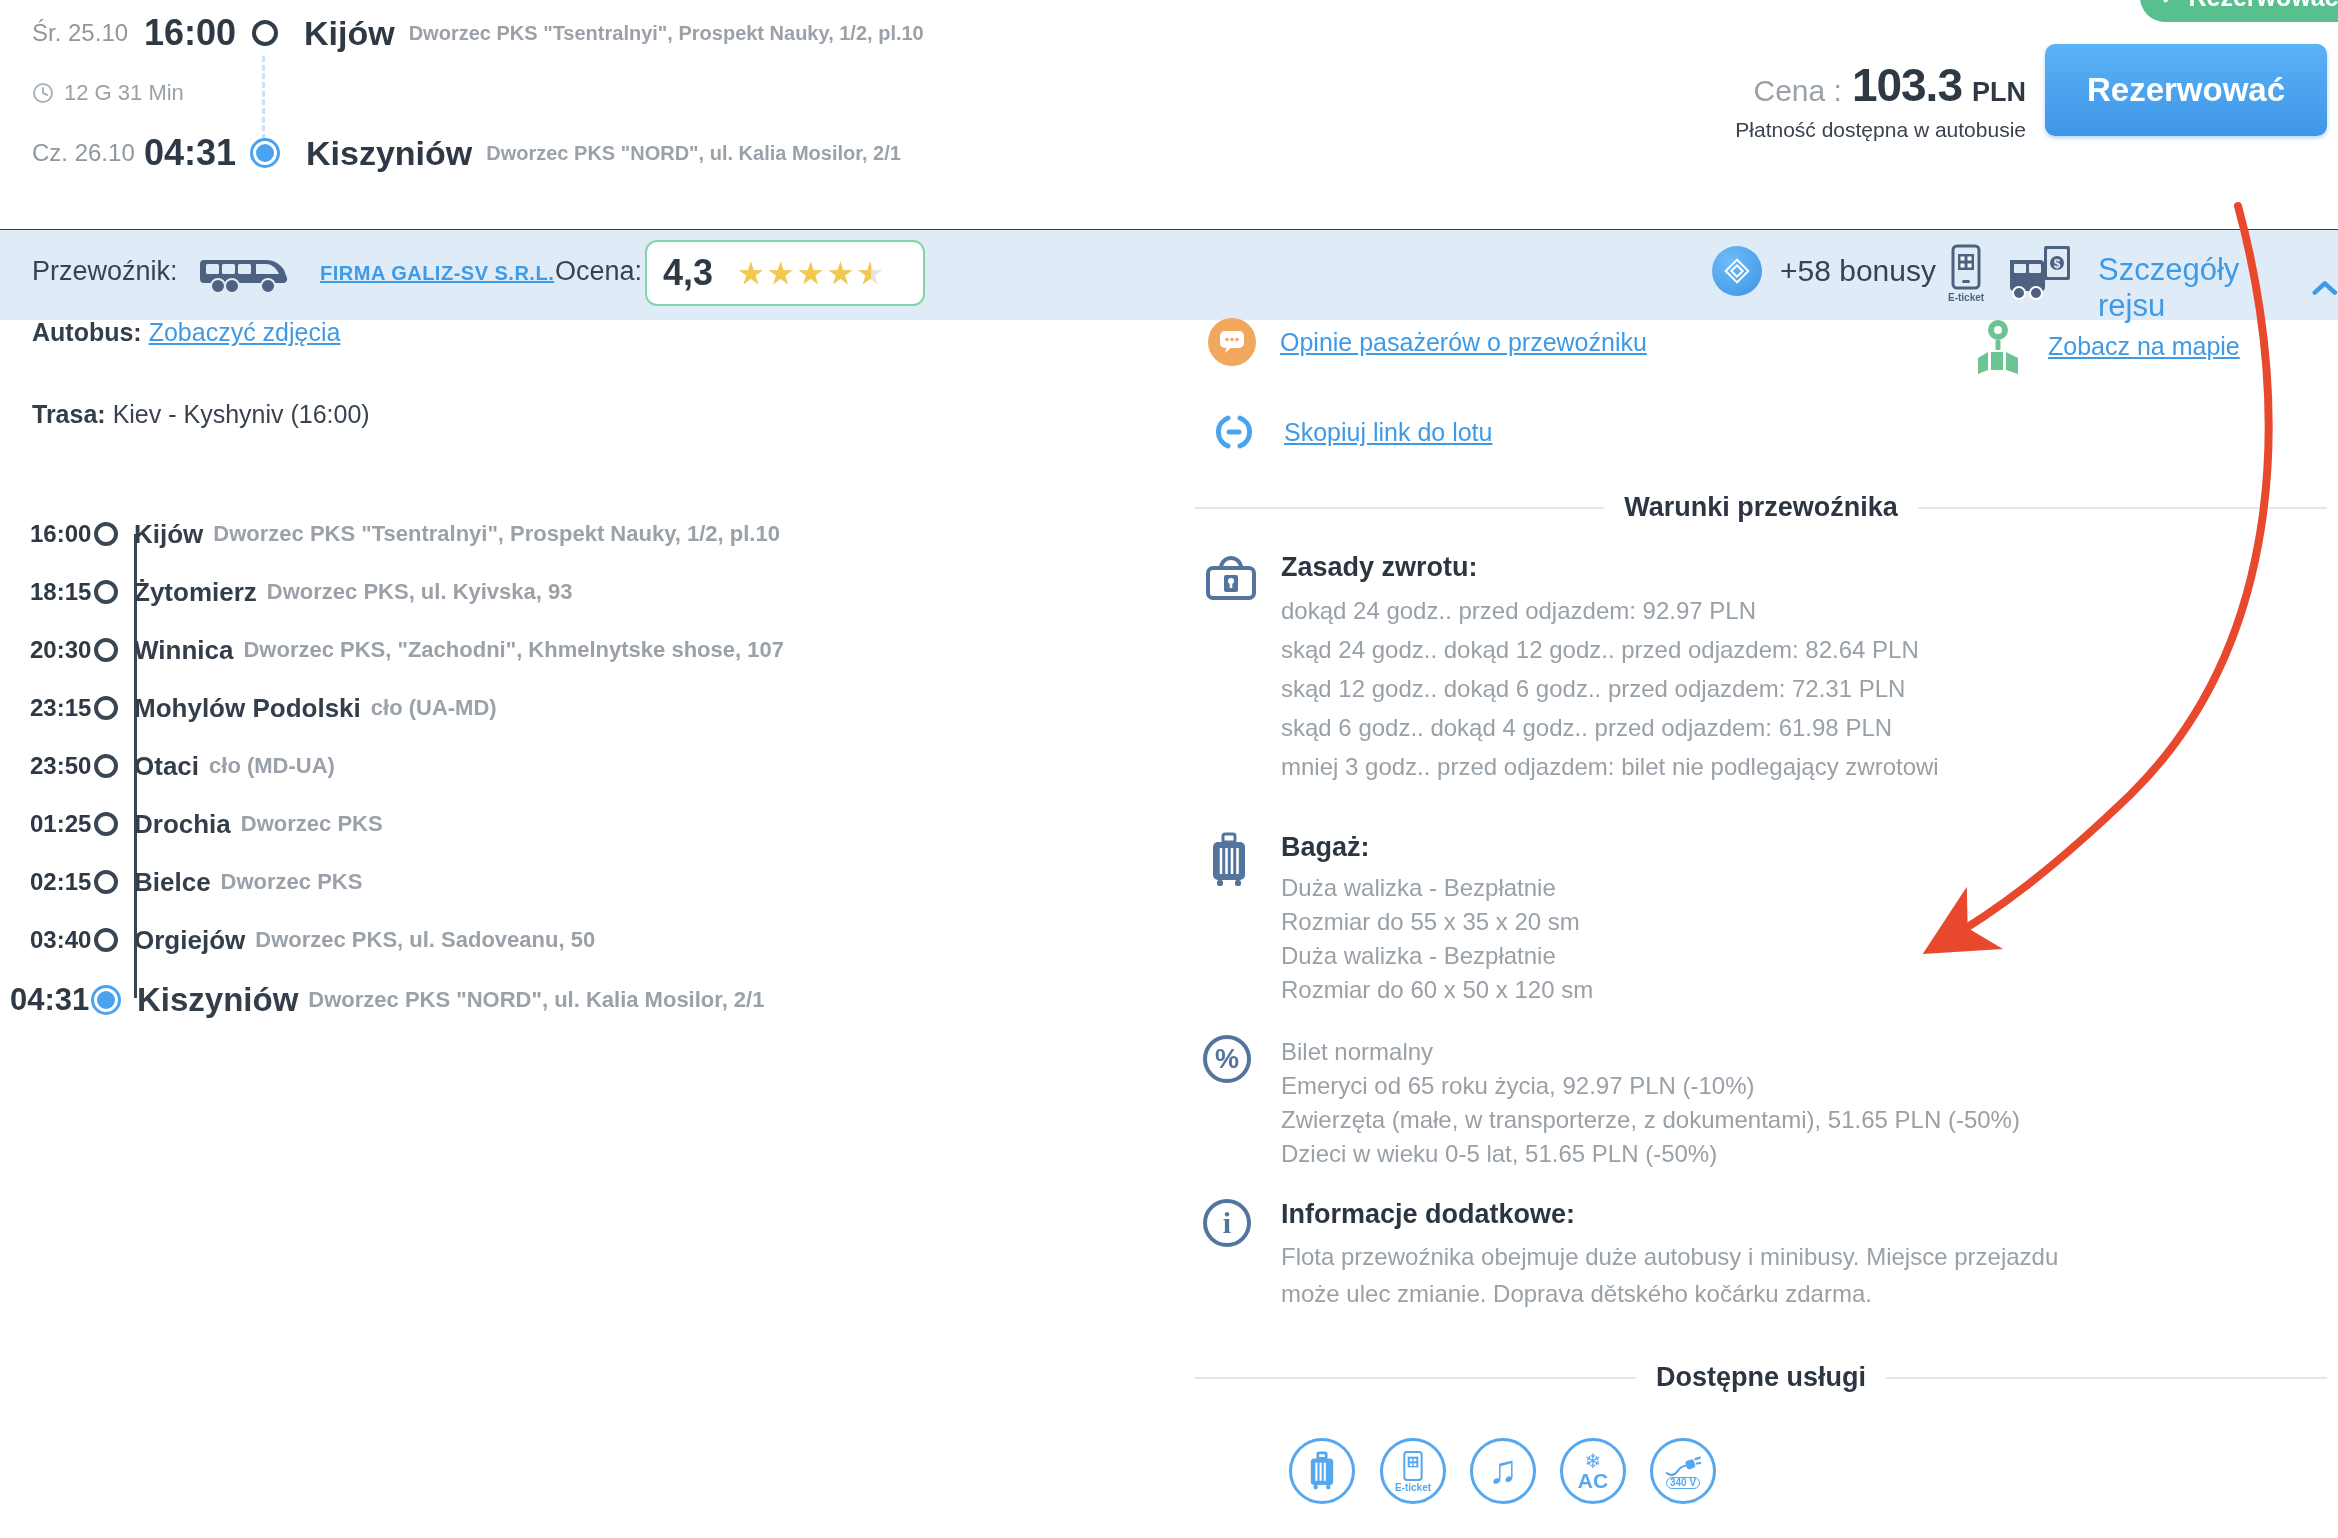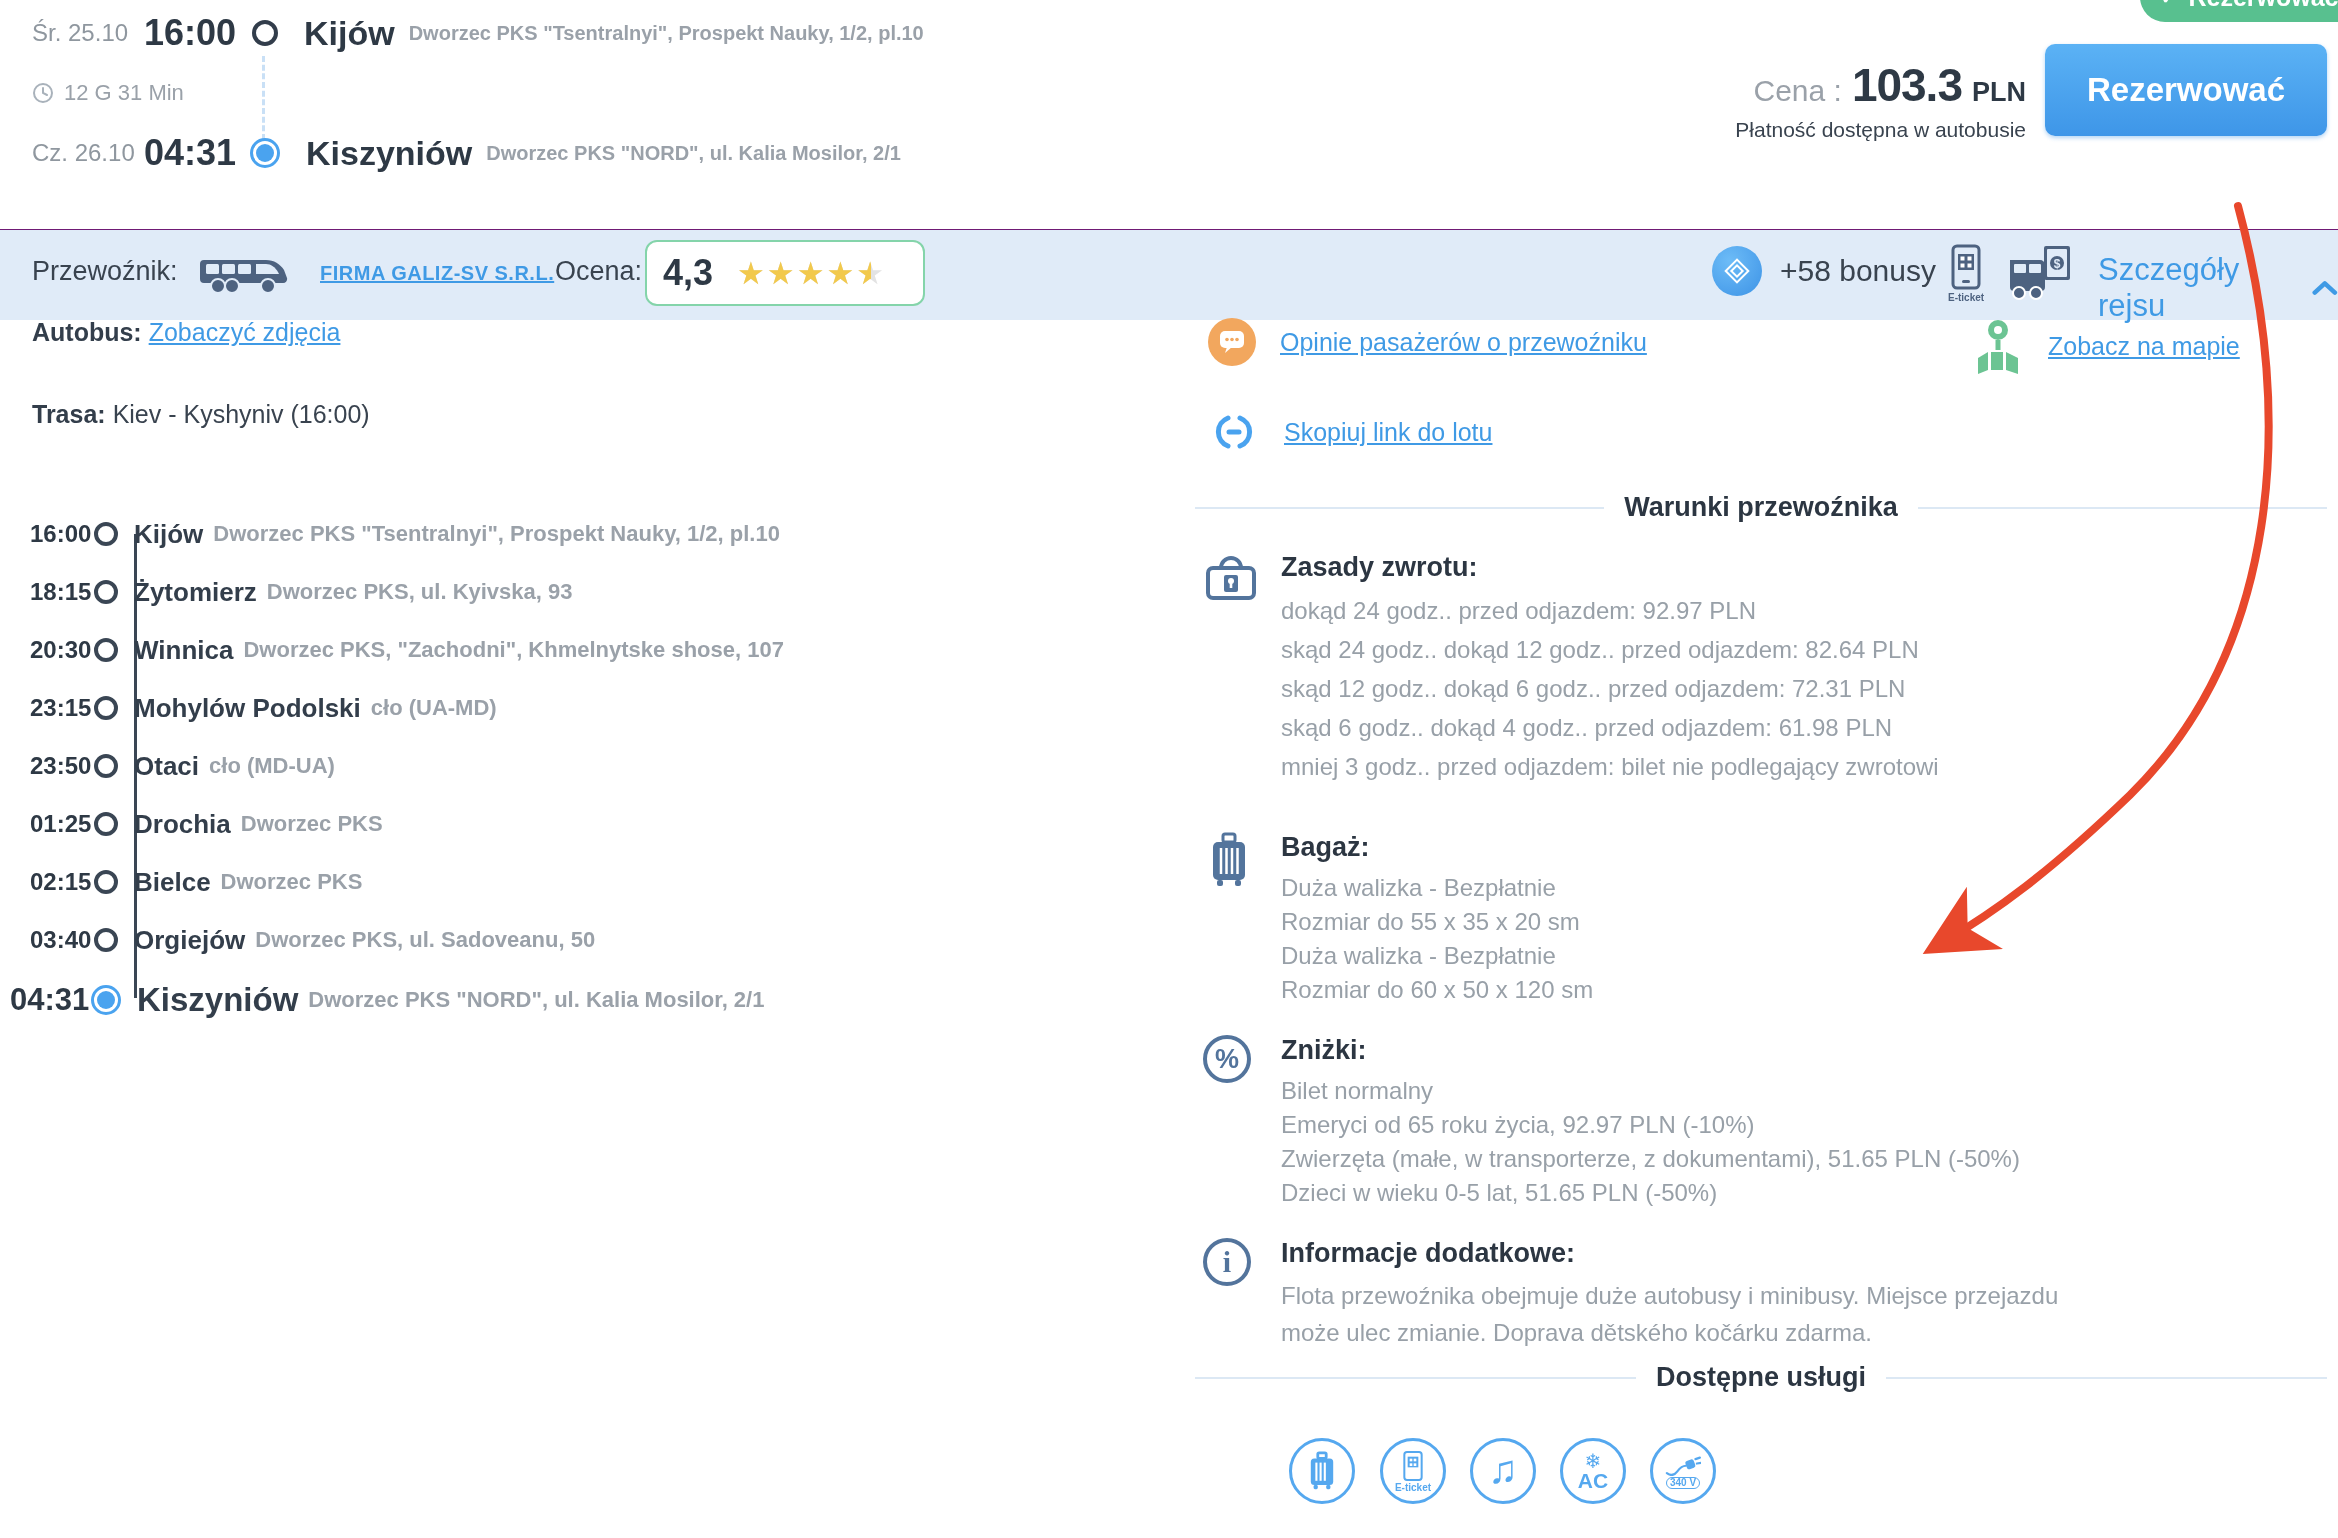--- a/index.html
+++ b/index.html
@@ -334,21 +334,20 @@
     </svg>
     <p class="ctitle">Bagaż:</p>
     <p class="cline">Duża walizka - Bezpłatnie</p>
     <p class="cline">Rozmiar do 55 x 35 x 20 sm</p>
     <p class="cline">Duża walizka - Bezpłatnie</p>
     <p class="cline">Rozmiar do 60 x 50 x 120 sm</p>
   </div>
 
   <div class="csec lh34" style="margin-bottom:28px;">
     <span class="circ-ico cicon" style="font-size:27px;">%</span>
-    <p class="ctitle">Zniżki:</p>
     <p class="cline">Bilet normalny</p>
     <p class="cline">Emeryci od 65 roku życia, 92.97 PLN (-10%)</p>
     <p class="cline">Zwierzęta (małe, w transporterze, z dokumentami), 51.65 PLN (-50%)</p>
     <p class="cline">Dzieci w wieku 0-5 lat, 51.65 PLN (-50%)</p>
   </div>
 
   <div class="csec lh36">
     <span class="circ-ico cicon" style="font-size:30px;font-family:'Liberation Serif',serif;">i</span>
     <p class="ctitle">Informacje dodatkowe:</p>
     <p class="cline">Flota przewoźnika obejmuje duże autobusy i minibusy. Miejsce przejazdu</p>

